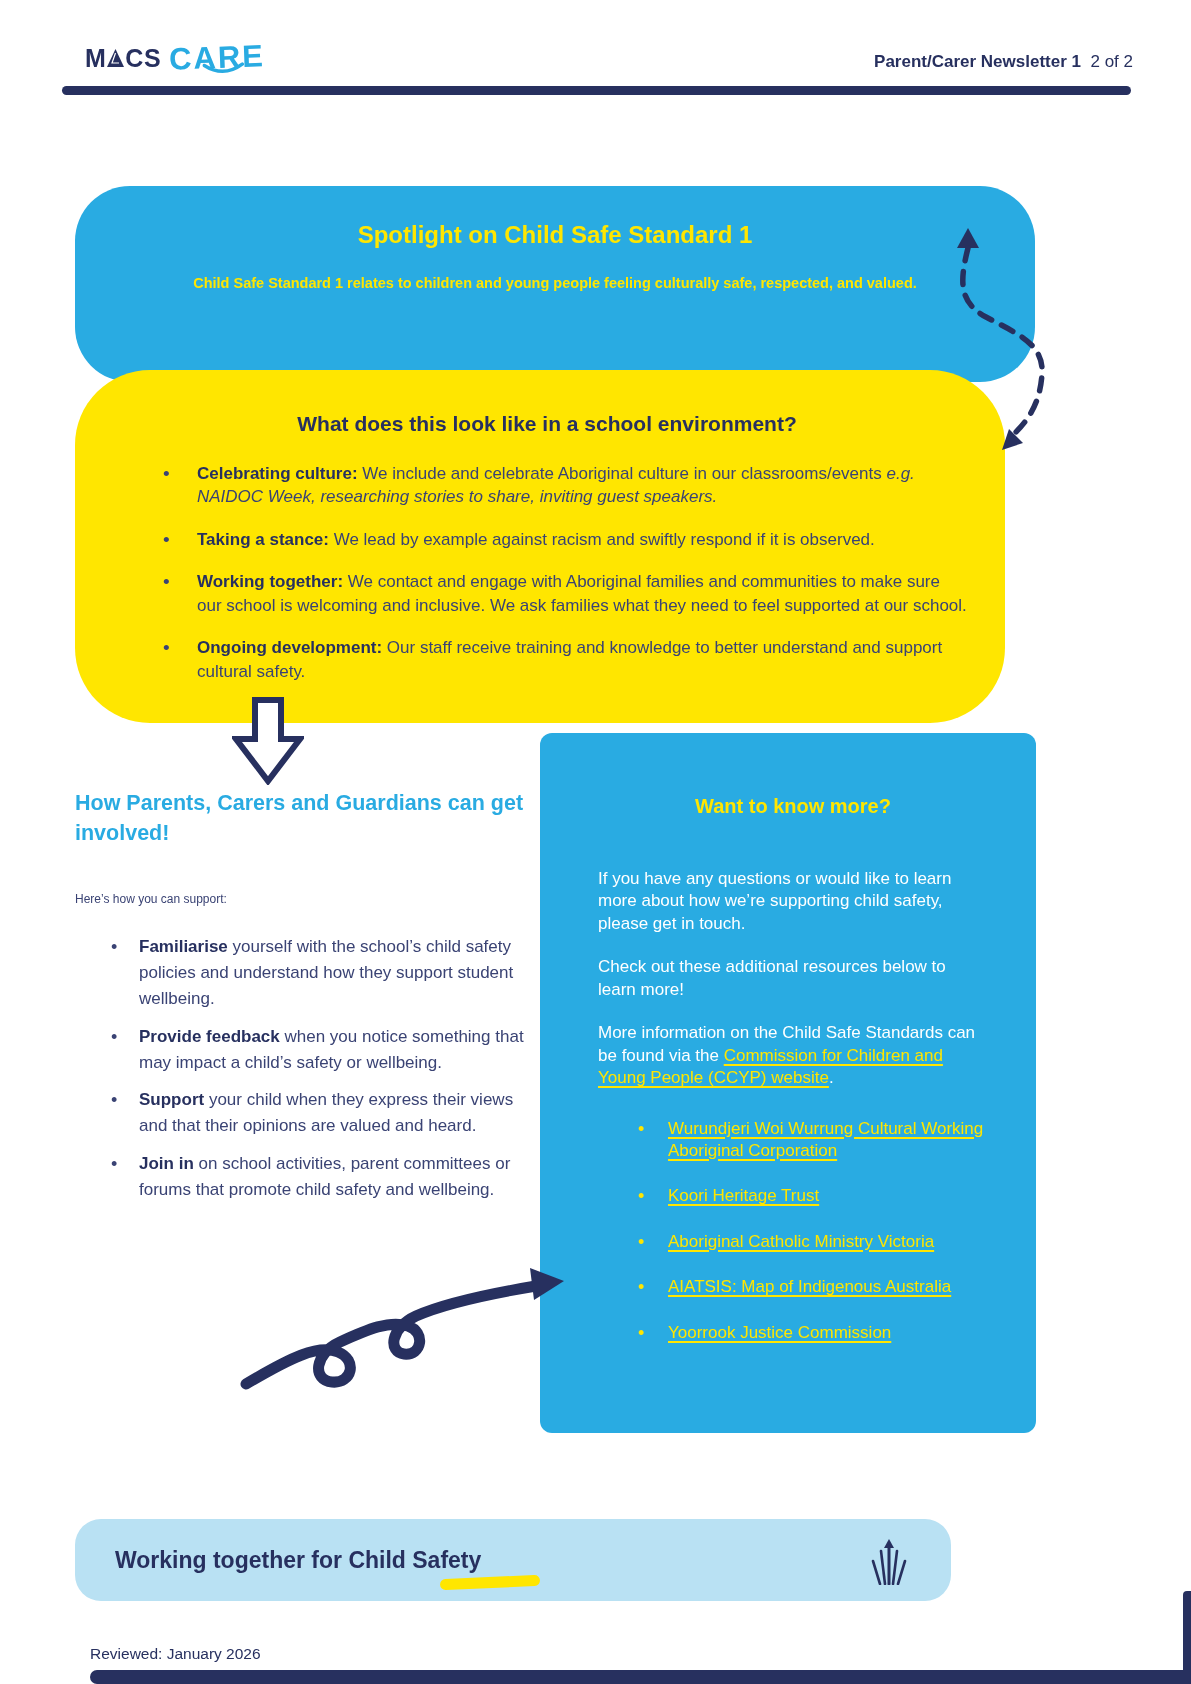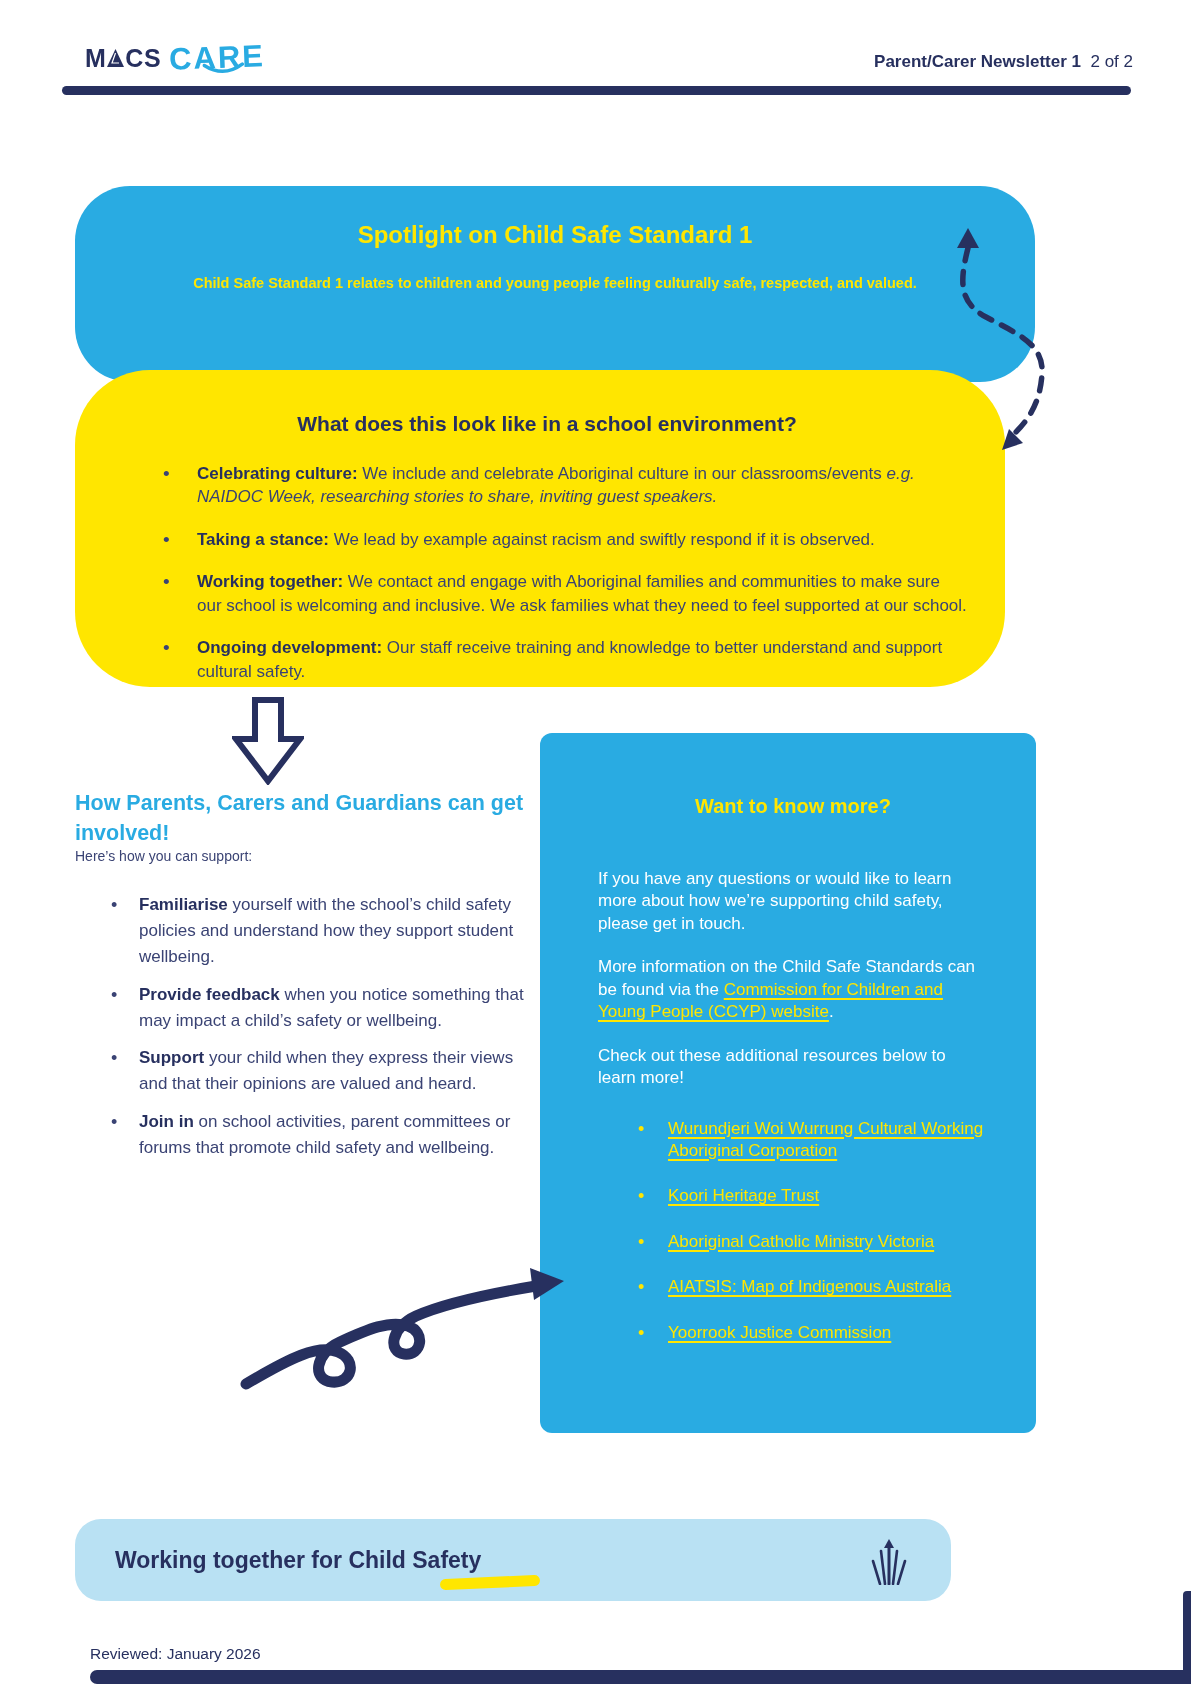--- a/index.html
+++ b/index.html
@@ -29,36 +29,36 @@
     background:var(--blue);border-radius:55px;text-align:center;
     box-sizing:border-box;padding-top:35px;
   }
   .spot-title{color:var(--yellow);font-size:24px;font-weight:800;}
   .spot-sub{color:#fff;font-size:19px;font-weight:700;margin-top:23px;}
   .spot-tag{color:var(--yellow);font-size:14.5px;font-weight:700;margin-top:26px;}
   
   .dashed-arrow{position:absolute;left:930px;top:222px;z-index:5;}
   
   .yellow-box{
-    position:absolute;left:75px;top:370px;width:930px;height:317px;
+    position:absolute;left:75px;top:370px;width:930px;height:353px;
     background:var(--yellow);border-radius:75px;box-sizing:border-box;
     padding:42px 36px 0 50px;
   }
   .yb-heading{text-align:center;color:var(--navy);font-size:21px;font-weight:800;}
   .yb-list{margin:26px 0 0;padding:0 0 0 72px;list-style:none;}
   .yb-list li{position:relative;color:var(--navy2);font-size:17px;line-height:1.38;margin-bottom:19px;}
   .yb-list li::before{content:"\2022";position:absolute;left:-34px;top:-1px;color:var(--navy2);font-size:19px;}
   .yb-list b,.inv-list b{font-weight:800;color:var(--navy);}
   .yb-list em{font-style:italic;}
   
   .down-arrow{position:absolute;left:232px;top:697px;}
   
   .involved{position:absolute;left:75px;top:788px;width:462px;}
   .inv-h{color:var(--blue);font-size:21.5px;font-weight:800;line-height:1.4;}
-  .inv-intro{font-size:14px;color:var(--navy2);}
+  .inv-intro{margin-top:44px;font-size:12px;color:var(--navy2);}
   .inv-list{margin:28px 0 0;padding:0 0 0 64px;list-style:none;}
   .inv-list li{position:relative;color:var(--navy2);font-size:17px;line-height:1.52;margin-bottom:12px;}
   .inv-list li::before{content:"\2022";position:absolute;left:-28px;top:0;color:var(--navy2);font-size:18px;}
   
   .know-more{
     position:absolute;left:540px;top:733px;width:496px;height:700px;
     background:var(--blue);border-radius:12px;box-sizing:border-box;
     padding:62px 48px 0 58px;color:#fff;
   }
   .km-h{color:var(--yellow);text-align:center;font-size:20px;font-weight:800;}
@@ -153,22 +153,22 @@
       <li><b>Provide feedback</b><span> when you notice something that may impact a child’s safety or wellbeing.</span></li>
       <li><b>Support</b><span> your child when they express their views and that their opinions are valued and heard.</span></li>
       <li><b>Join in</b><span> on school activities, parent committees or forums that promote child safety and wellbeing.</span></li>
     </ul>
   </div>
 
   <div class="know-more">
     <div class="km-h">Want to know more?</div>
     <div class="km-body">
       <p>If you have any questions or would like to learn more about how we’re supporting child safety, please get in touch.</p>
+      <p>Check out these additional resources below to learn more!</p>
       <p><span>More information on the Child Safe Standards can be found via the </span><a class="ylink">Commission for Children and Young People (CCYP) website</a><span>.</span></p>
-      <p>Check out these additional resources below to learn more!</p>
       <ul class="km-list">
         <li><a class="ylink">Wurundjeri Woi Wurrung Cultural Working Aboriginal Corporation</a></li>
         <li><a class="ylink">Koori Heritage Trust</a></li>
         <li><a class="ylink">Aboriginal Catholic Ministry Victoria</a></li>
         <li><a class="ylink">AIATSIS: Map of Indigenous Australia</a></li>
         <li><a class="ylink">Yoorrook Justice Commission</a></li>
       </ul>
     </div>
   </div>
 

